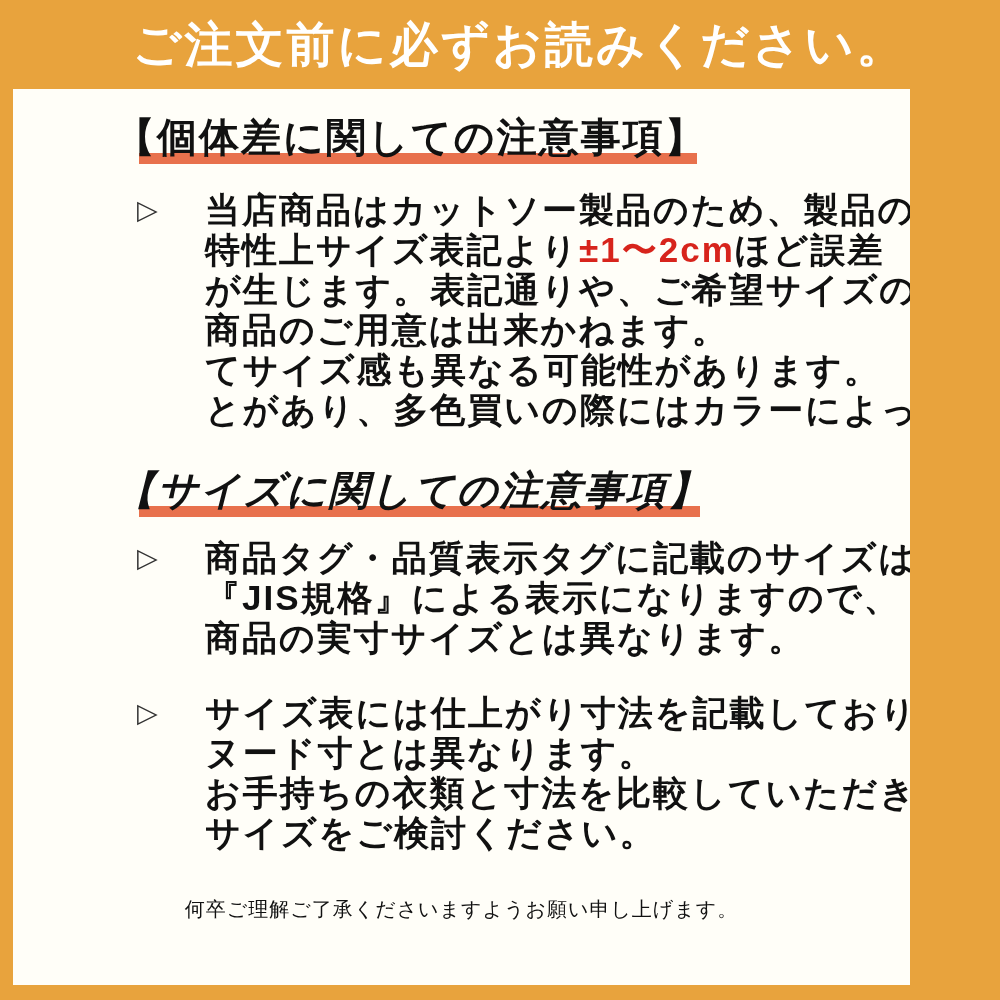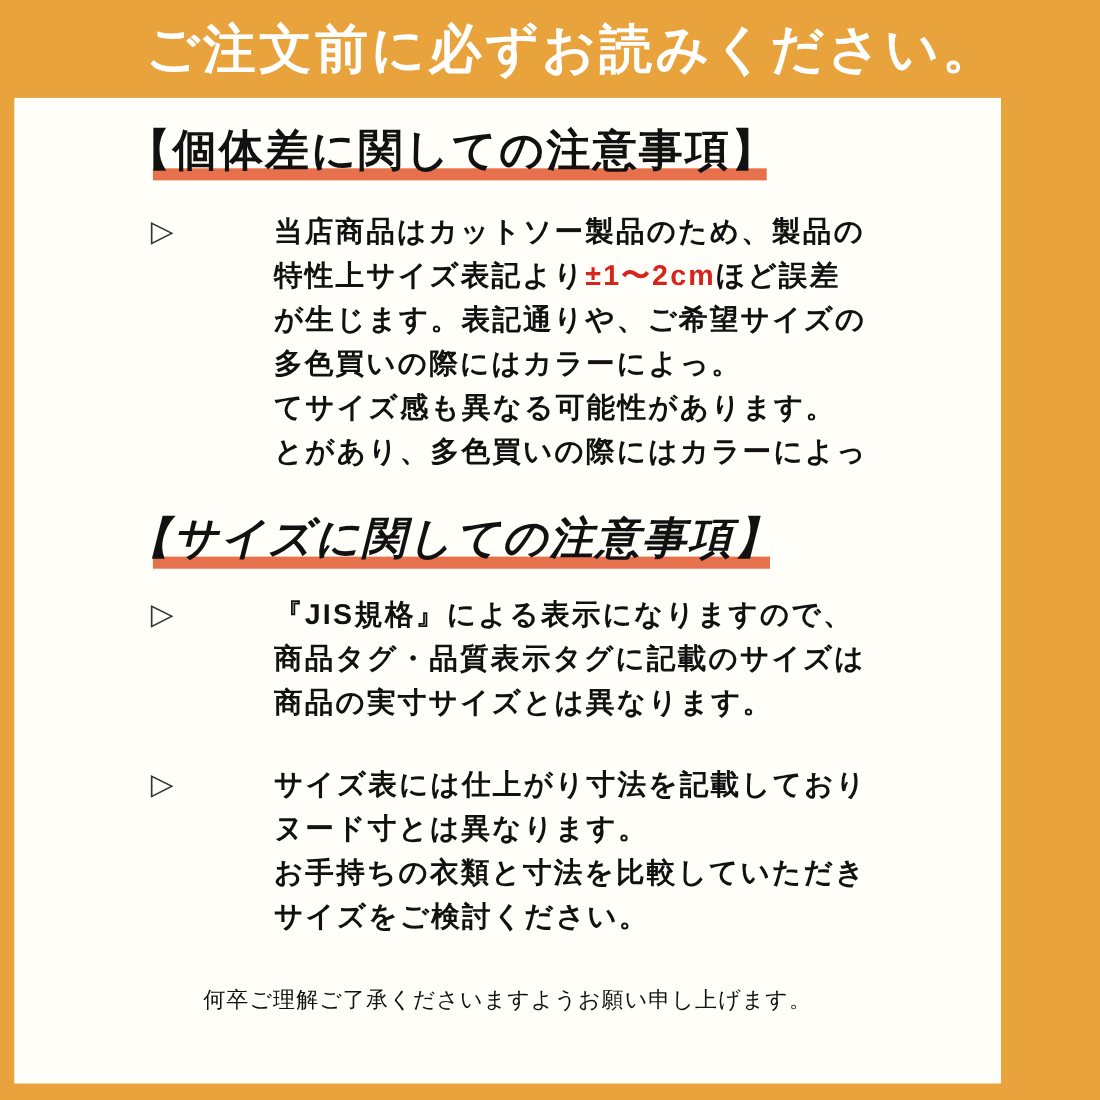--- a/index.html
+++ b/index.html
@@ -66,26 +66,25 @@
   .bullet-2{margin-top:23px;}
   .bullet-3{margin-top:35px;}
   .bullet-icon{
     width:68px;
     flex:0 0 68px;
     font-size:27px;
     line-height:40px;
     color:#333;
   }
   .bullet-text{
-    font-size:26px;
+    font-size:35px;
     font-weight:600;
     line-height:40px;
     letter-spacing:2px;
     white-space:nowrap;
-    margin-left:44px;
   }
   .line{display:block;}
   .red{color:var(--red);text-align:center;}
   .closing{
     margin-top:36px;
     text-align:center;
     font-size:20px;
     font-weight:400;
     letter-spacing:1px;
     line-height:40px;
@@ -109,38 +108,38 @@
         <span class="heading-text">【個体差に関しての注意事項】</span>
       </div>
     </div>
 
     <div class="bullet-row bullet-1">
       <span class="bullet-icon">▷</span>
       <div class="bullet-text">
         <span class="line">当店商品はカットソー製品のため、製品の</span>
         <span class="line"><span>特性上サイズ表記より</span><span class="red">±1〜2cm</span><span>ほど誤差</span></span>
         <span class="line">が生じます。表記通りや、ご希望サイズの</span>
-        <span class="line">多色買いの際にはカラーによっ。</span>
+        <span class="line">商品のご用意は出来かねます。</span>
         <span class="line">てサイズ感も異なる可能性があります。</span>
         <span class="line">とがあり、多色買いの際にはカラーによっ</span>
       </div>
     </div>
 
     <div>
       <div class="heading heading-2">
         <span class="heading-underline"></span>
         <span class="heading-text">【サイズに関しての注意事項】</span>
       </div>
     </div>
 
     <div class="bullet-row bullet-2">
       <span class="bullet-icon">▷</span>
       <div class="bullet-text">
+        <span class="line">商品タグ・品質表示タグに記載のサイズは</span>
         <span class="line">『JIS規格』による表示になりますので、</span>
-        <span class="line">商品タグ・品質表示タグに記載のサイズは</span>
         <span class="line">商品の実寸サイズとは異なります。</span>
       </div>
     </div>
 
     <div class="bullet-row bullet-3">
       <span class="bullet-icon">▷</span>
       <div class="bullet-text">
         <span class="line">サイズ表には仕上がり寸法を記載しており</span>
         <span class="line">ヌード寸とは異なります。</span>
         <span class="line">お手持ちの衣類と寸法を比較していただき</span>

